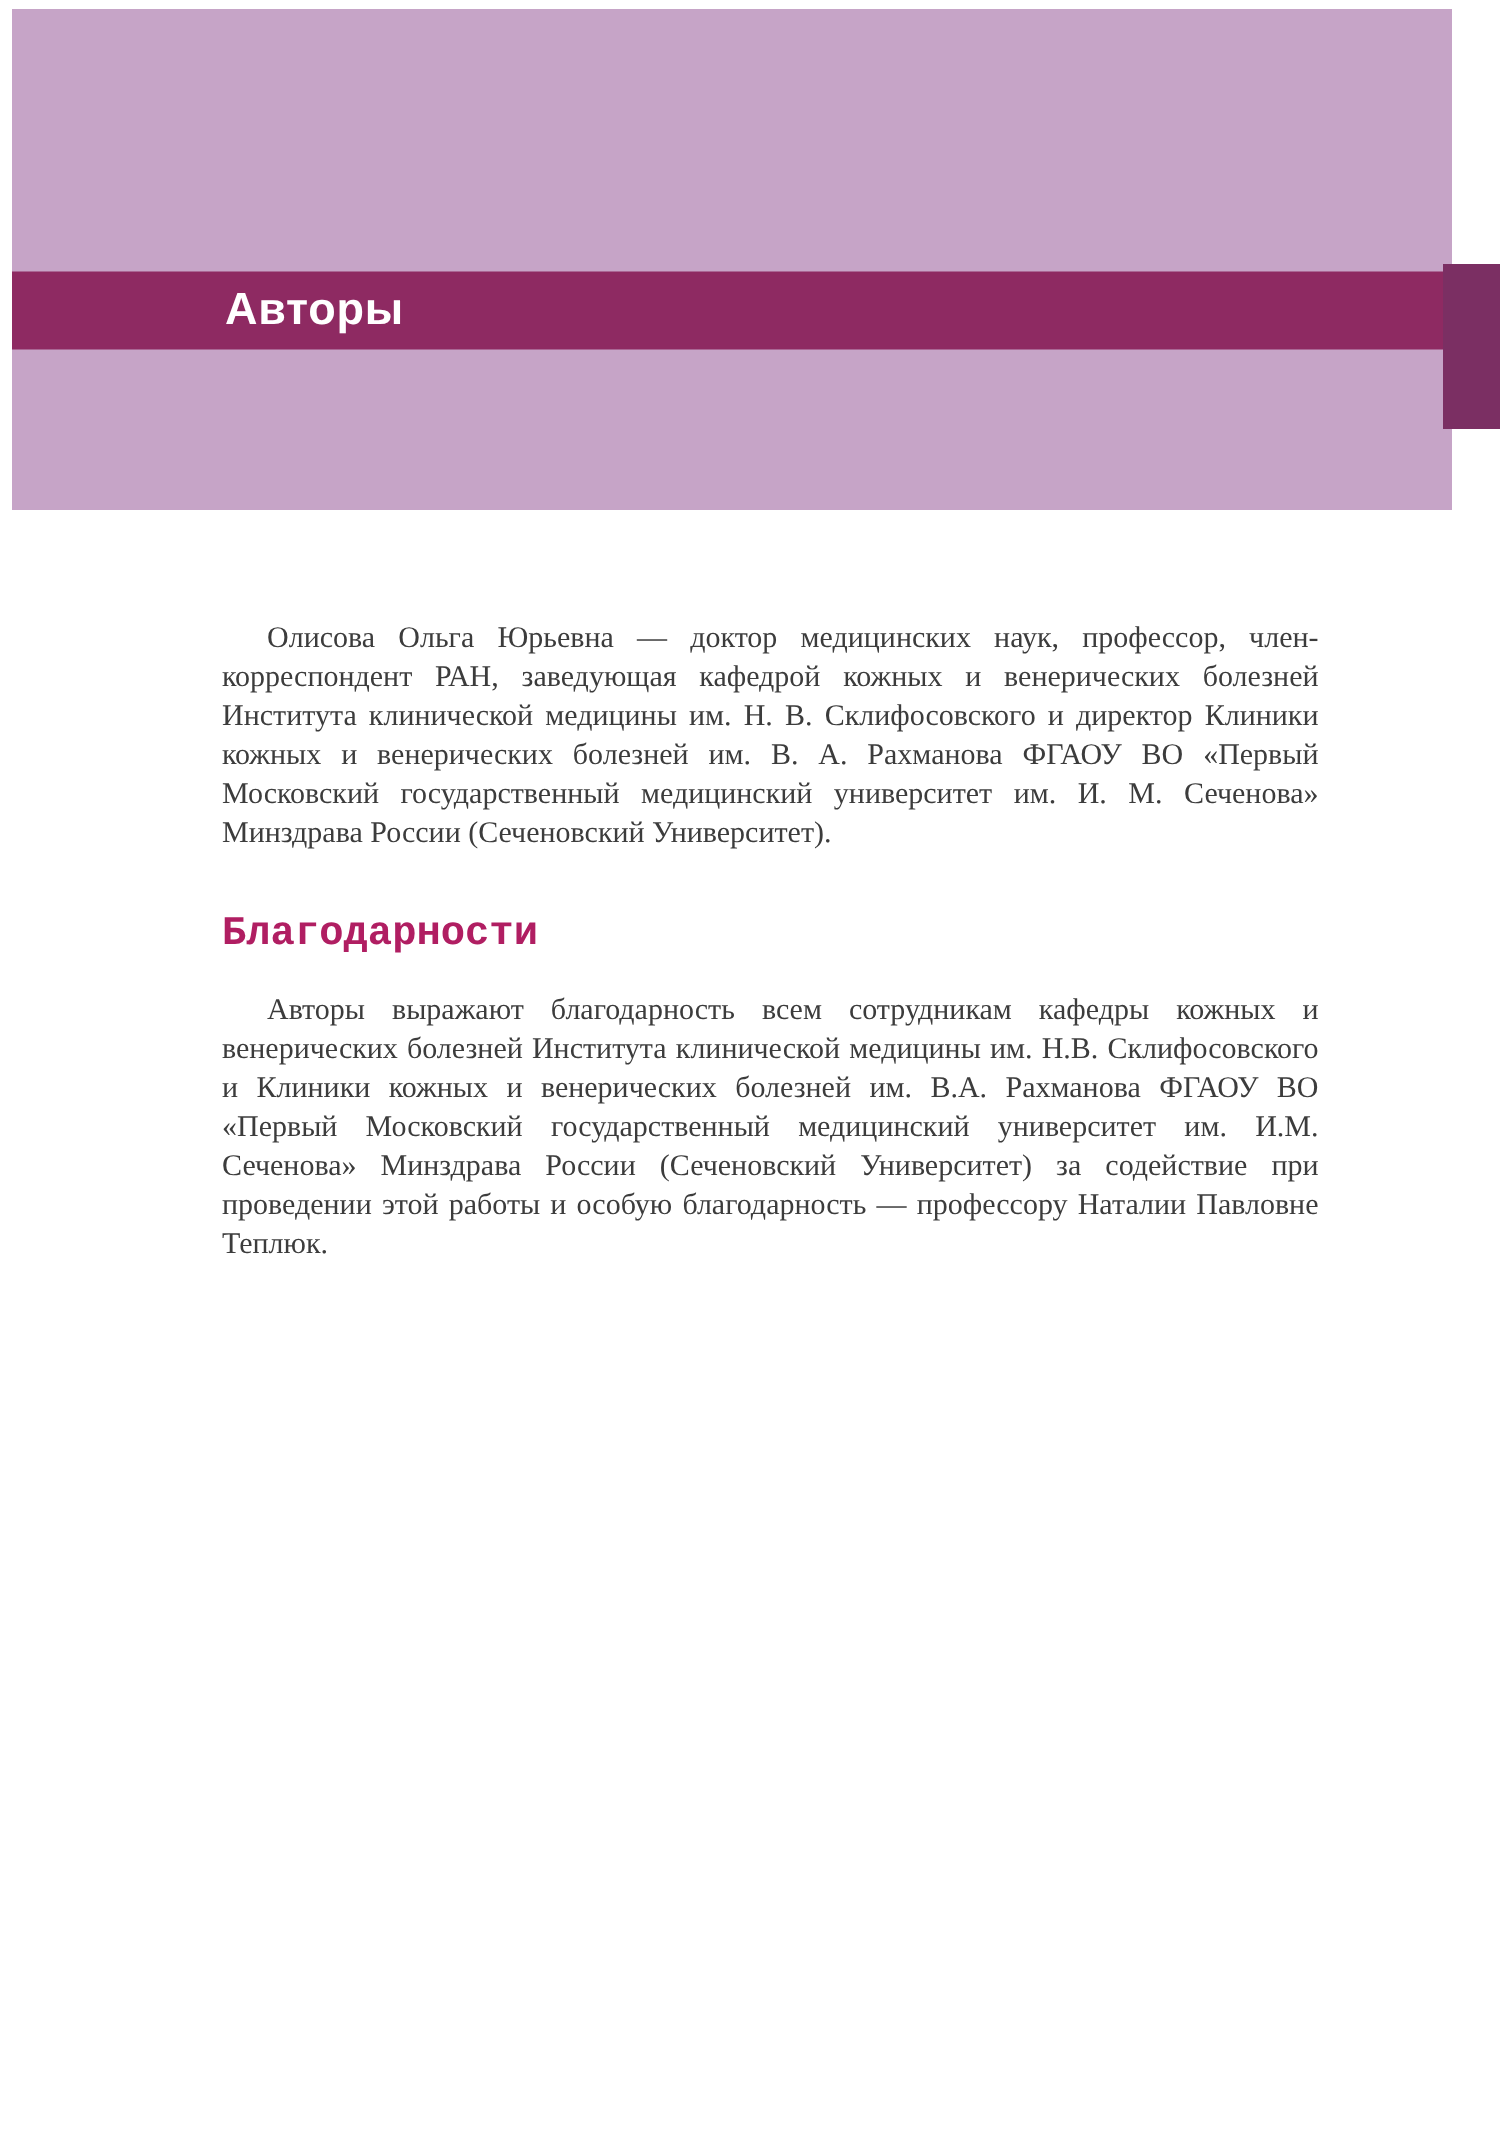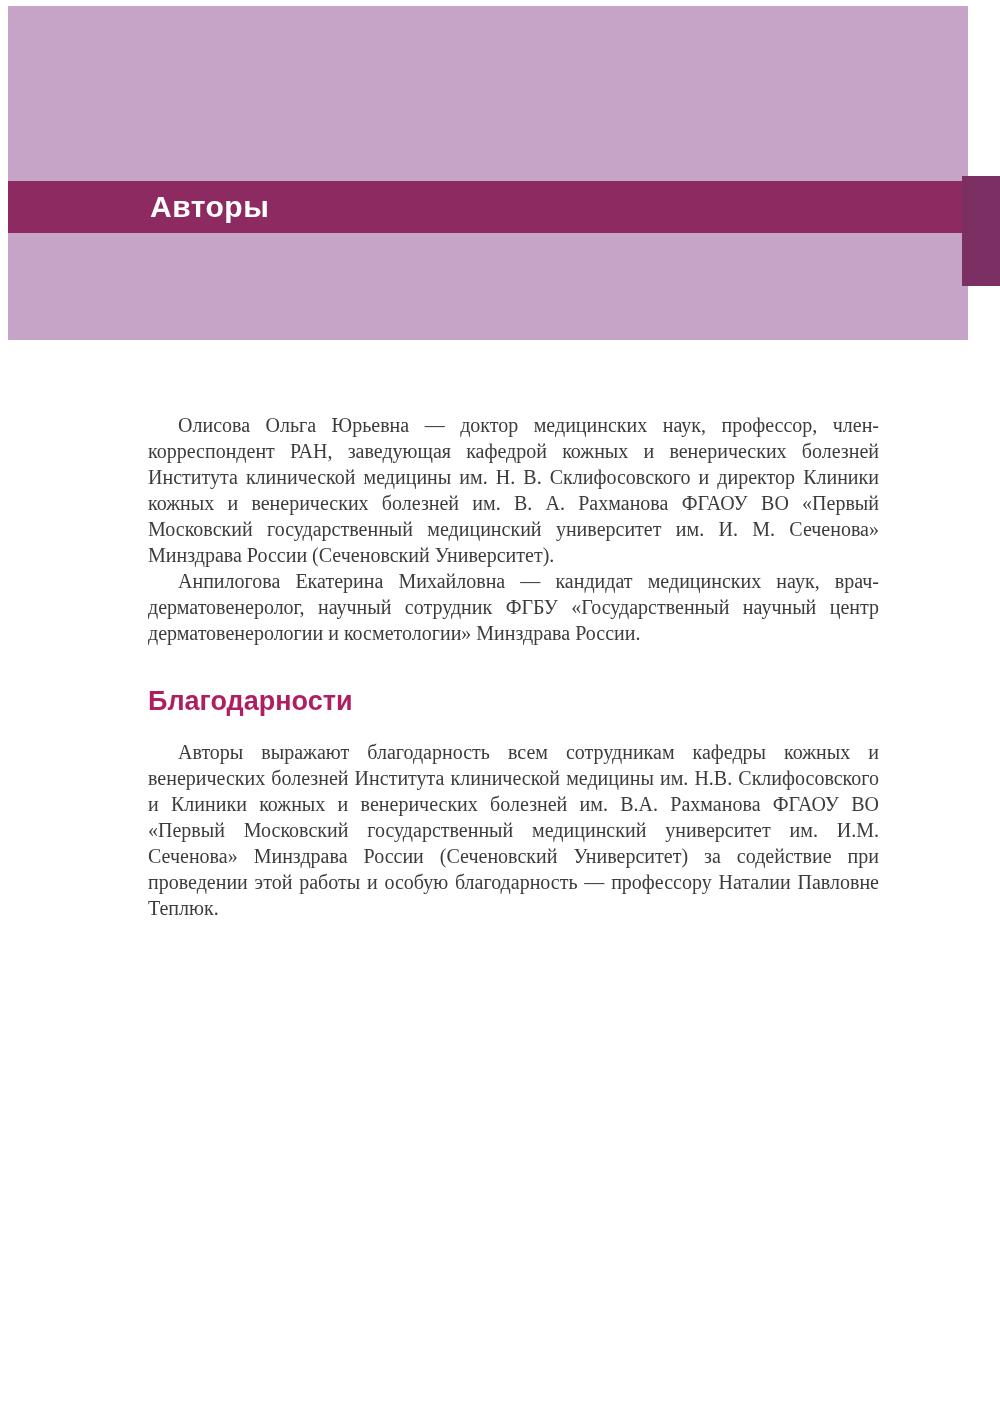--- a/index.html
+++ b/index.html
@@ -63,21 +63,21 @@
   p.body-par {
     font-size: 20px;
     line-height: 26px;
     color: #3c3c3c;
     text-align: justify;
     text-indent: 30px;
   }
   p.body-par .lead-name {
   }
   h2.section-heading {
-    font-family: Liberation Sans, sans-serif;
+    font-family: Liberation Mono, monospace;
     color: #b01e62;
     font-size: 27px;
     font-weight: bold;
     margin-top: 40px;
     margin-bottom: 22px;
   }
 </style>
 </head>
 <body>
 
@@ -88,21 +88,20 @@
   <div class="banner">
     <div class="chapter-title">Авторы</div>
   </div>
 
   <div class="edge-tab"></div>
 
   <div class="content">
 
     <p class="body-par"><span class="lead-name">Олисова Ольга Юрьевна</span><span> — доктор медицинских наук, профессор, член-корреспондент РАН, заведующая кафедрой кожных и венерических болезней Института клинической медицины им. Н. В. Склифосовского и директор Клиники кожных и венерических болезней им. В. А. Рахманова ФГАОУ ВО «Первый Московский государственный медицинский университет им. И. М. Сеченова» Минздрава России (Сеченовский Университет).</span></p>
 
-    <p class="body-par"><span class="lead-name">Анпилогова Екатерина Михайловна</span><span> — кандидат медицинских наук, врач-дерматовенеролог, научный сотрудник ФГБУ «Государственный научный центр дерматовенерологии и косметологии» Минздрава России.</span></p>
 
     <h2 class="section-heading">Благодарности</h2>
 
     <p class="body-par">Авторы выражают благодарность всем сотрудникам кафедры кожных и венерических болезней Института клинической медицины им. Н.В. Склифосовского и Клиники кожных и венерических болезней им. В.А. Рахманова ФГАОУ ВО «Первый Московский государственный медицинский университет им. И.М. Сеченова» Минздрава России (Сеченовский Университет) за содействие при проведении этой работы и особую благодарность — профессору Наталии Павловне Теплюк.</p>
 
   </div>
 
 </div>
 
 </body></html>

